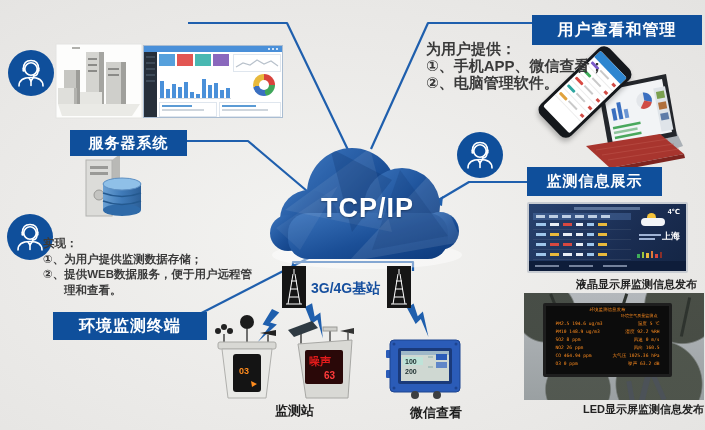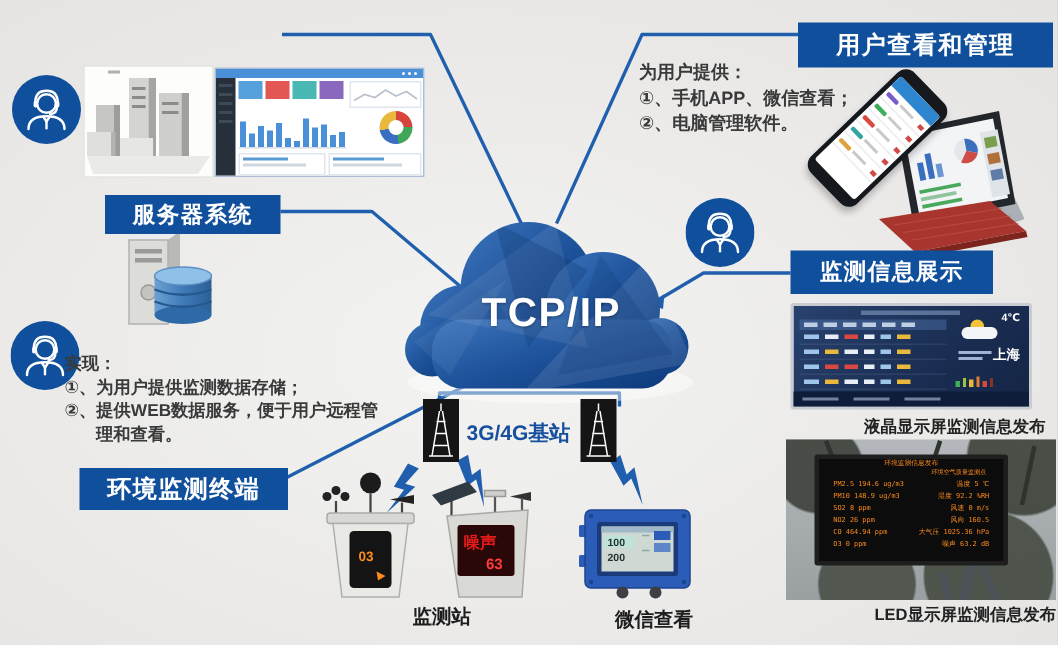--- a/index.html
+++ b/index.html
@@ -286,21 +286,21 @@
       <polygon points="610,168 684,154 685,158 611,172" fill="#7e241f"></polygon>
       <g stroke="#c05a50" stroke-width="0.8" opacity="0.6">
         <line x1="596" y1="150" x2="668" y2="139"></line>
         <line x1="602" y1="155" x2="674" y2="144"></line>
         <line x1="608" y1="160" x2="679" y2="149"></line>
       </g>
     </g>
   </svg>
 
   <div class="box" style="left:70px;top:130px;width:117px;height:26px;font-size:15px;">服务器系统</div>
-  <div class="box" style="left:53px;top:312px;width:139px;height:28px;font-size:16px;">环境监测终端</div>
+  <div class="box" style="left:53px;top:312px;width:154px;height:28px;font-size:16px;">环境监测终端</div>
   <div class="box" style="left:532px;top:15px;width:170px;height:30px;font-size:16px;">用户查看和管理</div>
   <div class="box" style="left:527px;top:167px;width:135px;height:29px;font-size:15px;">监测信息展示</div>
 
   <div class="cloud-label" style="left:300px;top:193px;width:135px;">TCP/IP</div>
 
   <div class="bs-label" style="left:311px;top:280px;">3G/4G基站</div>
 
   <div class="picon" style="left:8px;top:50px;">
     <svg width="46" height="46" viewBox="0 0 46 46">
       <circle cx="23" cy="23" r="23" fill="#0f4f9b"></circle>
@@ -348,21 +348,21 @@
       <rect x="29" y="17.3" width="2.6" height="4.4" rx="1.2" fill="#fff"></rect>
       <circle cx="25.6" cy="26" r="1.1" fill="#fff"></circle>
     </svg>
   </div>
 
   <div class="note" style="left:43px;top:236px;width:214px;font-size:11.5px;line-height:15.5px;">
     <div class="ln">实现：</div>
     <div class="ln">①、为用户提供监测数据存储；</div>
     <div class="ln">②、提供WEB数据服务，便于用户远程管理和查看。</div>
   </div>
-  <div class="note" style="left:426px;top:40px;width:170px;font-size:12px;line-height:17px;white-space:nowrap;">
+  <div class="note" style="left:426px;top:40px;width:170px;font-size:15px;line-height:17px;white-space:nowrap;">
     <div class="ln">为用户提供：</div>
     <div class="ln">①、手机APP、微信查看；</div>
     <div class="ln">②、电脑管理软件。</div>
   </div>
 
   <div class="dash">
     <div class="tbar">
       <i style="right:4px;"></i>
         <i style="right:8px;"></i>
         <i style="right:12px;"></i>

